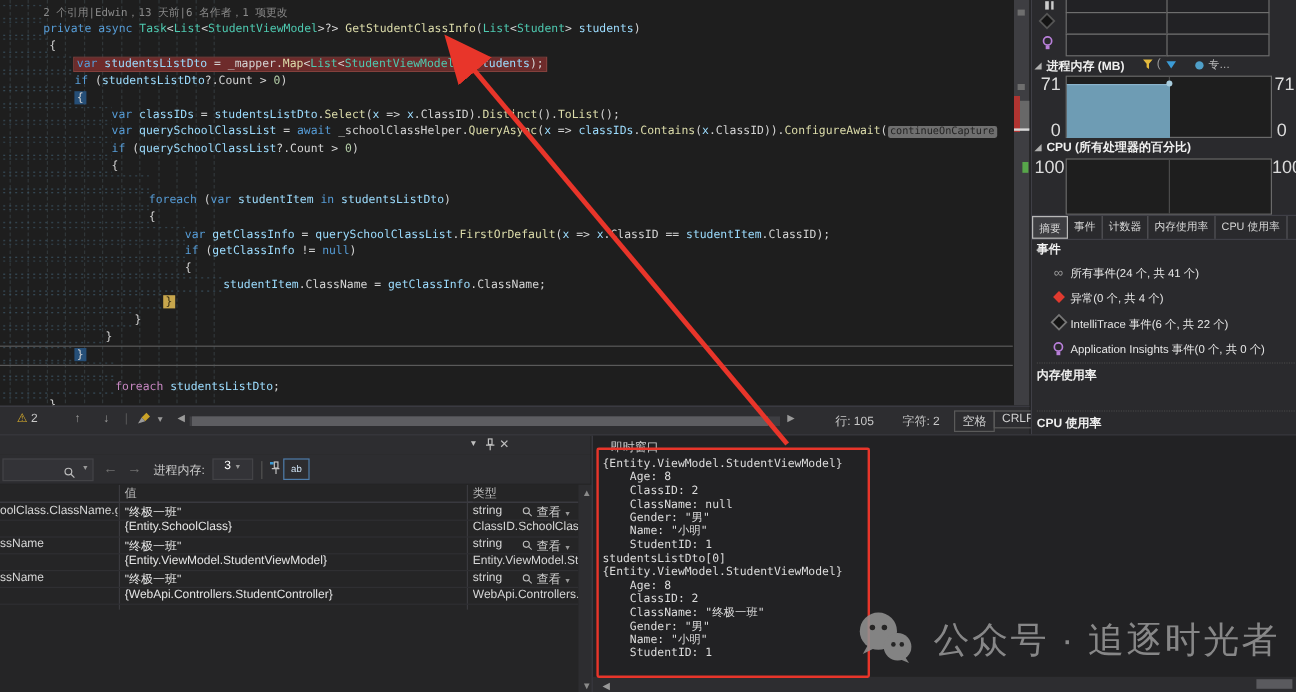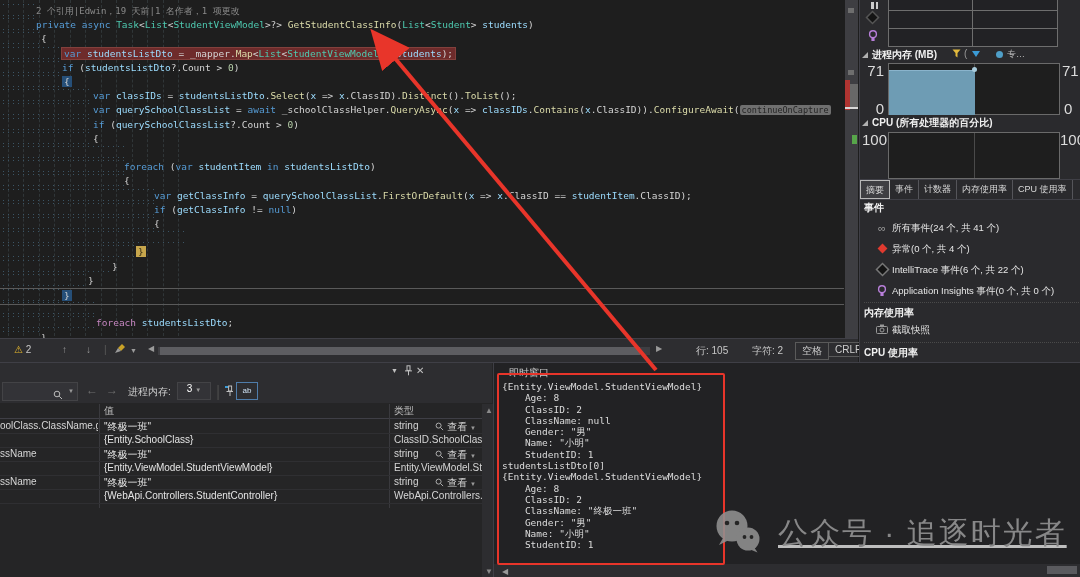--- a/index.html
+++ b/index.html
@@ -64,21 +64,21 @@
   .viewlink{position:absolute;right:6px;top:1px;color:#cfcfcf;}
   #wvscroll{position:absolute;left:482px;top:41px;width:13px;height:174px;background:#2d2d30;color:#8a8a8a;font-size:8px;}
   
   #imm{position:absolute;left:493px;top:0;width:587px;height:215px;background:#222224;border-left:1px solid #3f3f46;}
   #imm-title{position:absolute;left:15px;top:3px;font-size:10px;color:#cccccc;}
   #imm-body{position:absolute;left:8px;top:18px;width:560px;font:9.5px/11.3px "DejaVu Sans Mono",monospace;color:#dcdcdc;white-space:pre;}
   #imm-hscroll{position:absolute;left:0px;top:201px;width:587px;height:14px;background:#2d2d30;color:#999;font-size:8px;}
   .redbox{position:absolute;left:497px;top:373px;width:224px;height:188px;border:2px solid #e8352a;border-radius:2px;pointer-events:none;}
   
   #arrow-svg{position:absolute;left:0;top:0;width:1080px;height:577px;pointer-events:none;}
-  #watermark{position:absolute;left:712px;top:508px;display:flex;align-items:center;gap:14px;opacity:.88;text-decoration:underline;}
+  #watermark{position:absolute;left:712px;top:508px;display:flex;align-items:center;gap:14px;opacity:.88;}
   #watermark .wm-text{font-size:30px;color:#969696;letter-spacing:2px;white-space:nowrap;}
   .icon-btn{cursor:default;}
 </style>
 </head>
 <body>
 
 <div id="stage">
 
   <div id="editor">
     <div id="guides">
@@ -89,37 +89,37 @@
         <div class="guide" style="left: 70px;"></div>
         <div class="guide" style="left: 85px;"></div>
         <div class="guide" style="left: 101px;"></div>
         <div class="guide" style="left: 116px;"></div>
         <div class="guide" style="left: 132px;"></div>
         <div class="guide" style="left: 147px;"></div>
         <div class="guide" style="left: 163px;"></div>
         <div class="guide" style="left: 178px;"></div>
       </div>
     <div id="code-area">
-        <div class="cl lens" style="top: 4px;"><span class="ws" style="width: 36px;"></span><span><span class="tk-g">2 个引用|Edwin，19 天前|1 名作者，1 项更改</span></span></div>
+        <div class="cl lens" style="top: 4px;"><span class="ws" style="width: 36px;"></span><span><span class="tk-g">2 个引用|Edwin，13 天前|6 名作者，1 项更改</span></span></div>
         <div class="cl" style="top: 18.2px;"><span class="ws" style="width: 36px;"></span><span><span class="tk-k">private</span><span class="tk-p"> </span><span class="tk-k">async</span><span class="tk-p"> </span><span class="tk-t">Task</span><span class="tk-p">&lt;</span><span class="tk-t">List</span><span class="tk-p">&lt;</span><span class="tk-t">StudentViewModel</span><span class="tk-p">&gt;?&gt; </span><span class="tk-m">GetStudentClassInfo</span><span class="tk-p">(</span><span class="tk-t">List</span><span class="tk-p">&lt;</span><span class="tk-t">Student</span><span class="tk-p">&gt; </span><span class="tk-v">students</span><span class="tk-p">)</span></span></div>
         <div class="cl" style="top: 32.4px;"><span class="ws" style="width: 41px;"></span><span><span class="tk-p">{</span></span></div>
         <div class="cl" style="top: 46.6px;"><span class="ws" style="width: 62px;"></span><span class="box-hl"><span class="tk-k">var</span><span class="tk-p"> </span><span class="tk-v">studentsListDto</span><span class="tk-p"> = </span><span class="tk-p">_mapper</span><span class="tk-p">.</span><span class="tk-m">Map</span><span class="tk-p">&lt;</span><span class="tk-t">List</span><span class="tk-p">&lt;</span><span class="tk-t">StudentViewModel</span><span class="tk-p">&gt;&gt;(</span><span class="tk-v">students</span><span class="tk-p">);</span></span></div>
         <div class="cl" style="top: 60.8px;"><span class="ws" style="width: 62px;"></span><span><span class="tk-k">if</span><span class="tk-p"> (</span><span class="tk-v">studentsListDto</span><span class="tk-p">?.</span><span class="tk-p">Count</span><span class="tk-p"> &gt; </span><span class="tk-n">0</span><span class="tk-p">)</span></span></div>
         <div class="cl" style="top: 75px;"><span class="ws" style="width: 62px;"></span><span class="box-blue"><span class="tk-p">{</span></span></div>
         <div class="cl" style="top: 89.2px;"><span class="ws" style="width: 93px;"></span><span><span class="tk-k">var</span><span class="tk-p"> </span><span class="tk-v">classIDs</span><span class="tk-p"> = </span><span class="tk-v">studentsListDto</span><span class="tk-p">.</span><span class="tk-m">Select</span><span class="tk-p">(</span><span class="tk-v">x</span><span class="tk-p"> =&gt; </span><span class="tk-v">x</span><span class="tk-p">.</span><span class="tk-p">ClassID</span><span class="tk-p">).</span><span class="tk-m">Distinct</span><span class="tk-p">().</span><span class="tk-m">ToList</span><span class="tk-p">();</span></span></div>
         <div class="cl" style="top: 103.4px;"><span class="ws" style="width: 93px;"></span><span><span class="tk-k">var</span><span class="tk-p"> </span><span class="tk-v">querySchoolClassList</span><span class="tk-p"> = </span><span class="tk-k">await</span><span class="tk-p"> </span><span class="tk-p">_schoolClassHelper</span><span class="tk-p">.</span><span class="tk-m">QueryAsync</span><span class="tk-p">(</span><span class="tk-v">x</span><span class="tk-p"> =&gt; </span><span class="tk-v">classIDs</span><span class="tk-p">.</span><span class="tk-m">Contains</span><span class="tk-p">(</span><span class="tk-v">x</span><span class="tk-p">.</span><span class="tk-p">ClassID</span><span class="tk-p">)).</span><span class="tk-m">ConfigureAwait</span><span class="tk-p">(</span><span class="tk-hint">continueOnCapture</span></span></div>
         <div class="cl" style="top: 117.6px;"><span class="ws" style="width: 93px;"></span><span><span class="tk-k">if</span><span class="tk-p"> (</span><span class="tk-v">querySchoolClassList</span><span class="tk-p">?.</span><span class="tk-p">Count</span><span class="tk-p"> &gt; </span><span class="tk-n">0</span><span class="tk-p">)</span></span></div>
         <div class="cl" style="top: 131.8px;"><span class="ws" style="width: 93px;"></span><span><span class="tk-p">{</span></span></div>
         <div class="cl" style="top: 146px;"><span class="ws" style="width: 124px;"></span><span></span></div>
         <div class="cl" style="top: 160.2px;"><span class="ws" style="width: 124px;"></span><span><span class="tk-k">foreach</span><span class="tk-p"> (</span><span class="tk-k">var</span><span class="tk-p"> </span><span class="tk-v">studentItem</span><span class="tk-p"> </span><span class="tk-k">in</span><span class="tk-p"> </span><span class="tk-v">studentsListDto</span><span class="tk-p">)</span></span></div>
         <div class="cl" style="top: 174.4px;"><span class="ws" style="width: 124px;"></span><span><span class="tk-p">{</span></span></div>
         <div class="cl" style="top: 188.6px;"><span class="ws" style="width: 154px;"></span><span><span class="tk-k">var</span><span class="tk-p"> </span><span class="tk-v">getClassInfo</span><span class="tk-p"> = </span><span class="tk-v">querySchoolClassList</span><span class="tk-p">.</span><span class="tk-m">FirstOrDefault</span><span class="tk-p">(</span><span class="tk-v">x</span><span class="tk-p"> =&gt; </span><span class="tk-v">x</span><span class="tk-p">.</span><span class="tk-p">ClassID</span><span class="tk-p"> == </span><span class="tk-v">studentItem</span><span class="tk-p">.</span><span class="tk-p">ClassID</span><span class="tk-p">);</span></span></div>
         <div class="cl" style="top: 202.8px;"><span class="ws" style="width: 154px;"></span><span><span class="tk-k">if</span><span class="tk-p"> (</span><span class="tk-v">getClassInfo</span><span class="tk-p"> != </span><span class="tk-k">null</span><span class="tk-p">)</span></span></div>
         <div class="cl" style="top: 217px;"><span class="ws" style="width: 154px;"></span><span><span class="tk-p">{</span></span></div>
-        <div class="cl" style="top: 231.2px;"><span class="ws" style="width: 186px;"></span></div>
+        <div class="cl" style="top: 231.2px;"><span class="ws" style="width: 186px;"></span><span><span class="tk-v">studentItem</span><span class="tk-p">.</span><span class="tk-p">ClassName</span><span class="tk-p"> = </span><span class="tk-v">getClassInfo</span><span class="tk-p">.</span><span class="tk-p">ClassName</span><span class="tk-p">;</span></span></div>
         <div class="cl" style="top: 245.4px;"><span class="ws" style="width: 136px;"></span><span class="box-yellow"><span class="tk-p">}</span></span></div>
         <div class="cl" style="top: 259.6px;"><span class="ws" style="width: 112px;"></span><span><span class="tk-p">}</span></span></div>
         <div class="cl" style="top: 273.8px;"><span class="ws" style="width: 88px;"></span><span><span class="tk-p">}</span></span></div>
         <div class="cl rules" style="top: 288px;"><span class="ws" style="width: 62px;"></span><span class="box-blue"><span class="tk-p">}</span></span></div>
         <div class="cl" style="top: 302.2px;"><span class="ws" style="width: 96px;"></span><span></span></div>
         <div class="cl" style="top: 316.4px;"><span class="ws" style="width: 96px;"></span><span><span class="tk-r">foreach</span><span class="tk-p"> </span><span class="tk-v">studentsListDto</span><span class="tk-p">;</span></span></div>
         <div class="cl" style="top: 330.6px;"><span class="ws" style="width: 41px;"></span><span><span class="tk-p">}</span></span></div>
       </div>
     <div id="ed-vscroll">
       <div class="sbmark" style="left:3px;top:8px;width:6px;height:5px;background:#6e6e6e"></div>
@@ -223,30 +223,20 @@
         </div>
         <div class="evt" style="top: 281px;">
           <span class="ic"><svg width="10" height="12" viewBox="0 0 10 12">
               <circle cx="5" cy="4.2" r="3.4" fill="none" stroke="#b87fd9" stroke-width="1.4"></circle>
               <rect x="3.4" y="8" width="3.2" height="3" fill="#b87fd9"></rect>
             </svg></span>
           <span class="tx">Application Insights 事件(0 个, 共 0 个)</span>
         </div>
       </div>
     <div class="sec-head subhead" style="top:302px;left:4px;width:215px">内存使用率</div>
-    <div class="evt" style="top:320px">
-      <span class="ic">
-        <svg width="12" height="10" viewBox="0 0 12 10">
-            <rect x="0.5" y="2.5" width="11" height="7" rx="1" fill="none" stroke="#999"></rect>
-            <circle cx="6" cy="6" r="2" fill="none" stroke="#999"></circle>
-            <rect x="4" y="0.5" width="4" height="2.2" fill="#999"></rect>
-          </svg>
-      </span>
-      <span class="tx">截取快照</span>
-    </div>
     <div class="sec-head subhead" style="top:342px;left:4px;width:215px">CPU 使用率</div>
   </div>
 
   <div id="dock">
 
     <div id="watch">
       <div class="wtitlebar">
         <span class="wt-ic icon-btn" style="left:391px;font-size:7px;top:4px">▼</span>
         <span class="wt-ic icon-btn" style="left:404px;top:2px">
           <svg width="9" height="11" viewBox="0 0 9 11">

